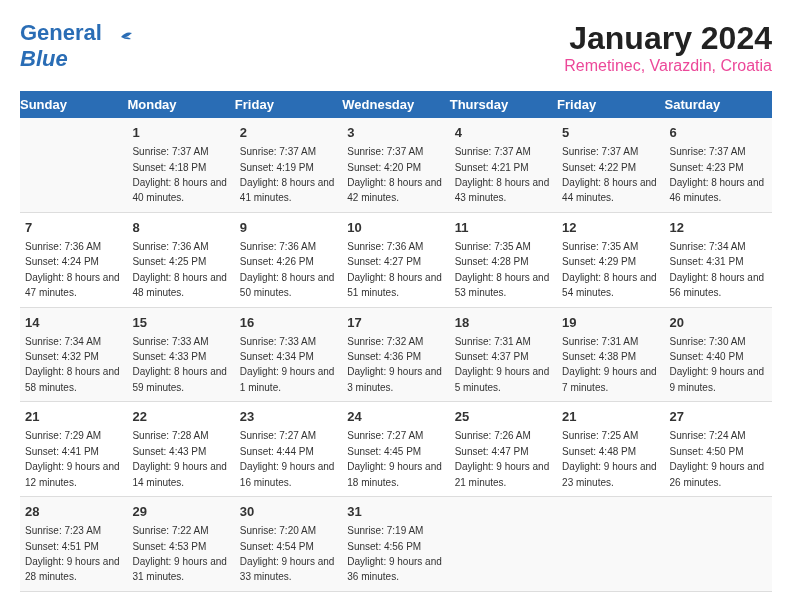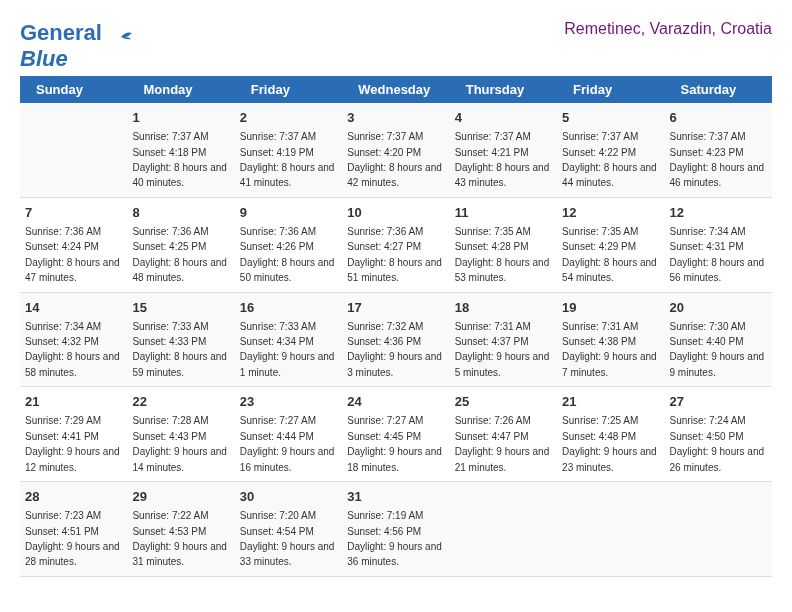--- a/index.html
+++ b/index.html
@@ -7,49 +7,49 @@
       font-family: Arial, sans-serif;
       background: #fff;
       width: 792px;
       min-height: 612px;
       padding: 20px;
     }
     .header {
       display: flex;
       justify-content: space-between;
       align-items: flex-start;
-      margin-bottom: 4px;
+      margin-bottom: 16px;
     }
     .logo {
       display: flex;
       flex-direction: column;
       align-items: flex-start;
     }
     .title-block {
       text-align: right;
     }
     .title-block h1 {
       font-size: 32px;
       font-weight: bold;
       color: #222;
     }
     .title-block h2 {
       font-size: 16px;
       font-weight: normal;
-      color: #701a75;
+      color: #ec4899;
     }
     table {
       width: 100%;
       border-collapse: collapse;
       font-size: 11px;
     }
     thead tr th {
       background-color: #2a6db5;
       color: #fff;
-      padding: 6px 16px;
+      padding: 6px 0;
       text-align: left;
       font-size: 13px;
       font-weight: bold;
     }
     tbody tr {
       border-bottom: 1px solid #ddd;
     }
     tbody tr:nth-child(odd) {
       background-color: #f9f9f9;
     }
@@ -85,20 +85,21 @@
     <div style="display:flex; align-items:center;">
       <span style="font-size:22px; font-weight:bold; color:#1a1a2e;">
         <span style="color:#2a6db5;">General</span><br><span style="color:#2a6db5; margin-left:0;font-style:italic;">Blue</span>
       </span>
       <svg width="30" height="30" viewBox="0 0 30 30" style="margin-left:4px; margin-top:-8px;">
         <path d="M15 10 Q20 4 26 6 Q22 10 18 11 Q22 9 25 12 Q20 13 15 10Z" fill="#2a6db5"></path>
       </svg>
     </div>
   </div>
   <div class="title-block">
+    <h1>January 2024</h1>
     <h2>Remetinec, Varazdin, Croatia</h2>
   </div>
 </div>
 
 <table>
   <thead>
     <tr>
       <th>Sunday</th>
       <th>Monday</th>
       <th>Friday</th>

